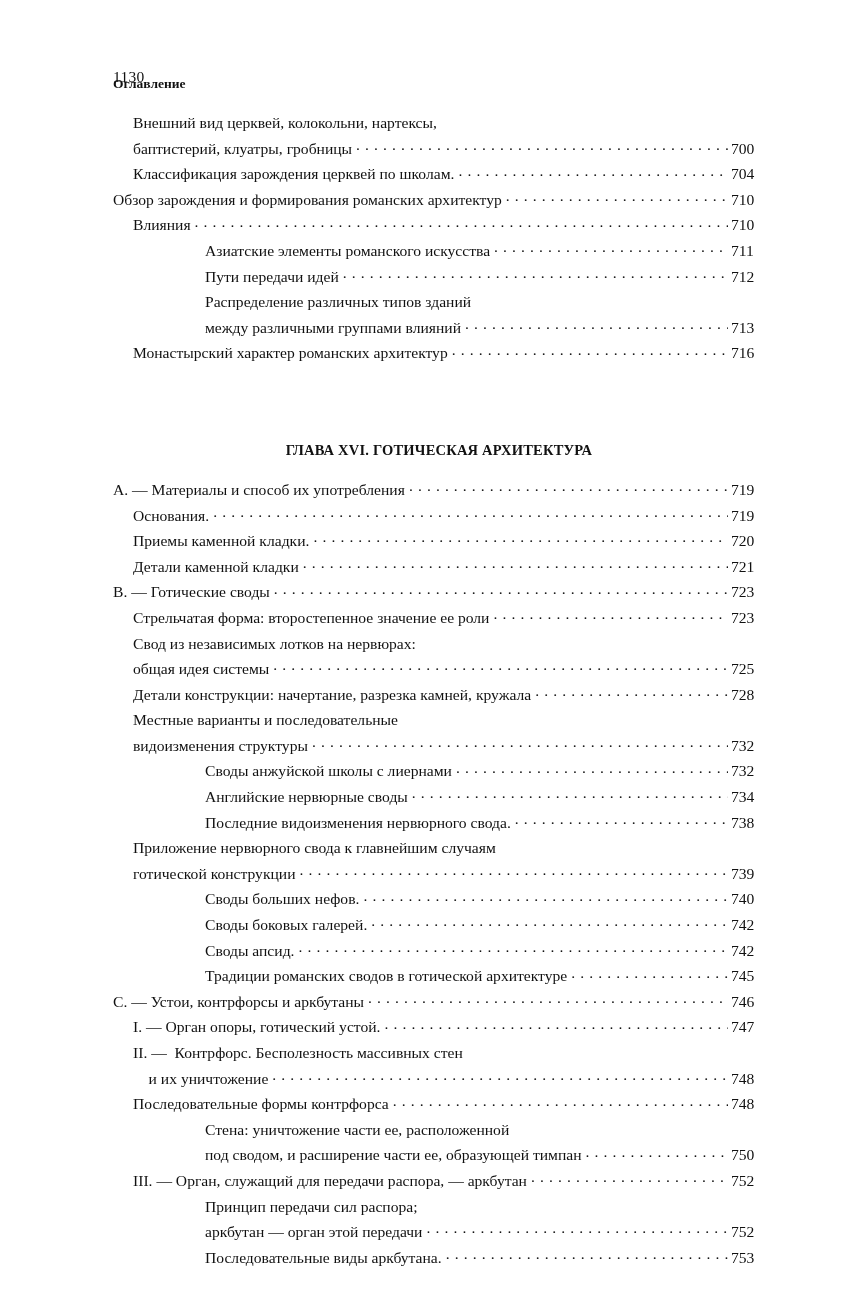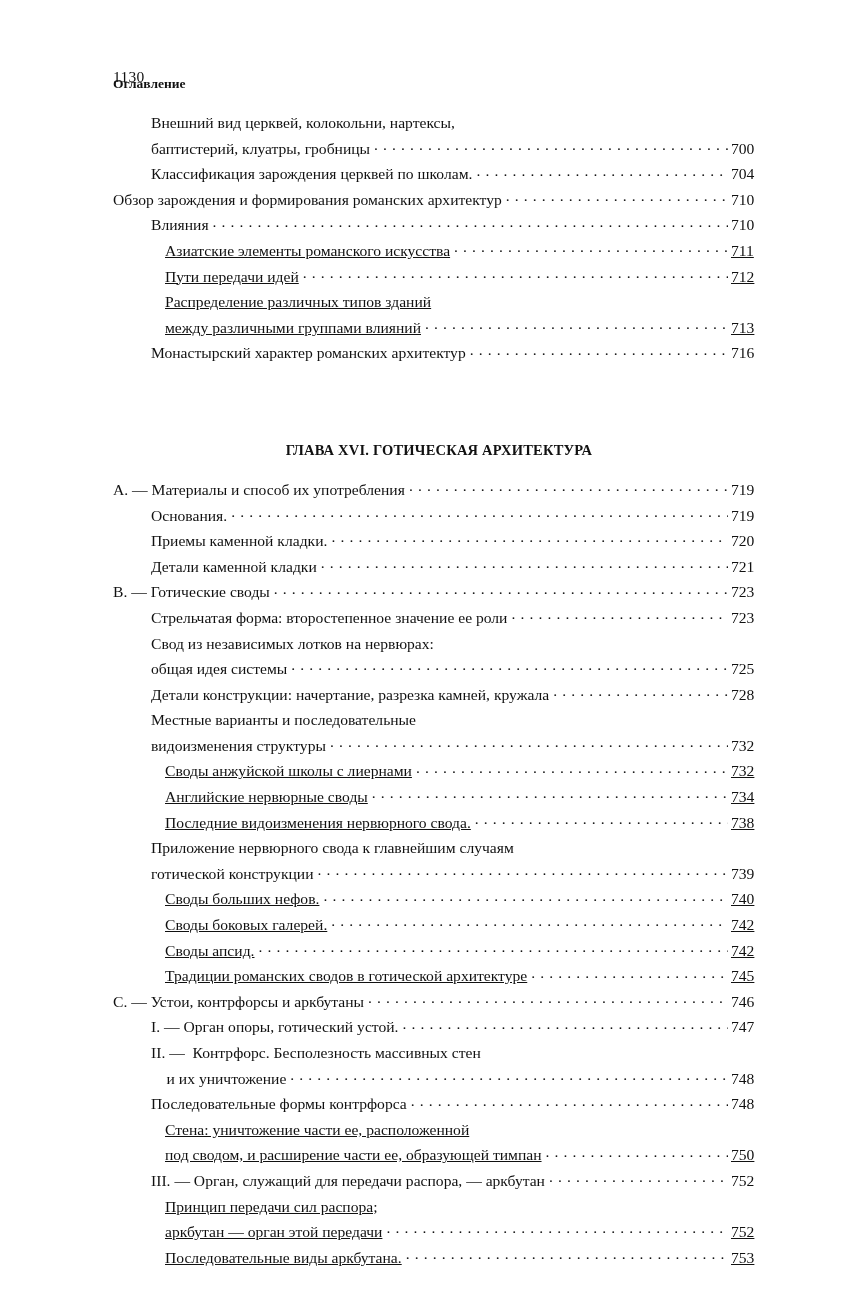--- a/index.html
+++ b/index.html
@@ -97,22 +97,22 @@
     flex: 0 0 auto;
     width: 34px;
     font-size: 15.6px;
   }
   .entry .firstline {
     display: block;
     white-space: pre;
   }
   
   .ind0 { margin-left: 0px; }
-  .ind1 { margin-left: 38px; }
-  .ind2 { margin-left: 52px; text-decoration: underline; }
+  .ind1 { margin-left: 20px; }
+  .ind2 { margin-left: 92px; }
 </style>
 </head>
 <body>
 
 <div class="page">
 
   <div class="header">
     <span class="folio">1130</span>
     <span class="running-title">Оглавление</span>
   </div>

